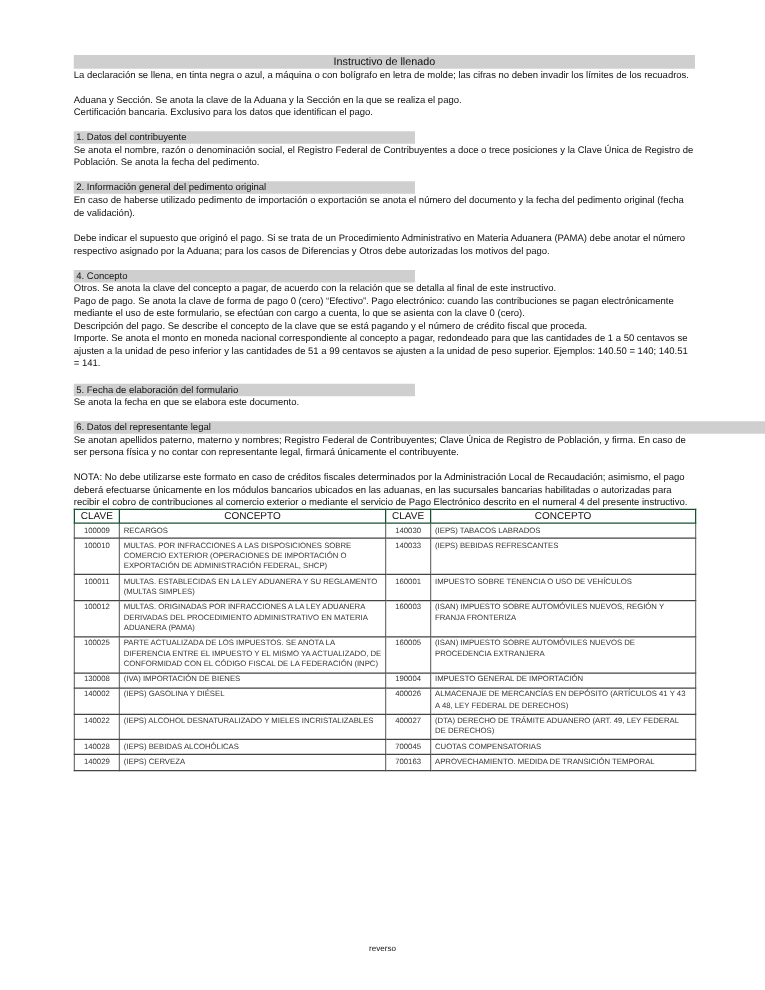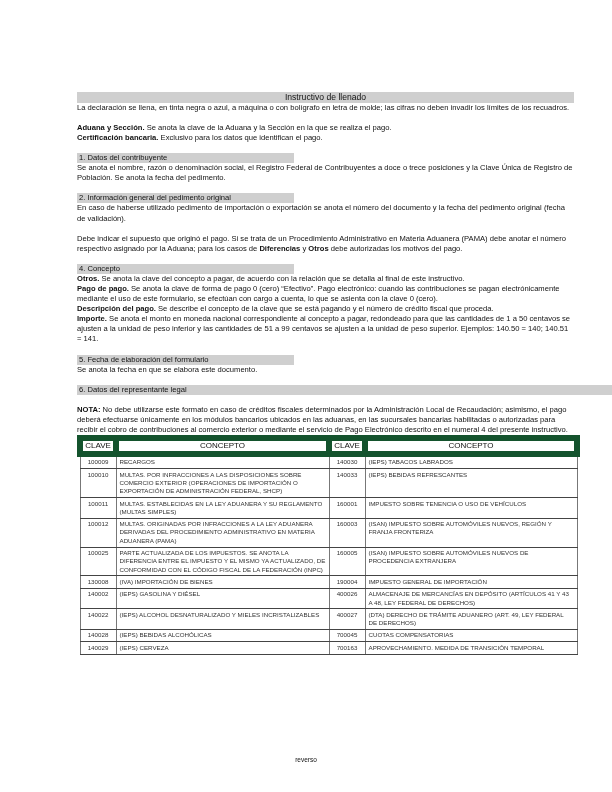--- a/index.html
+++ b/index.html
@@ -1,28 +1,28 @@
 <!DOCTYPE html>
 <html><head>
 <meta charset="utf-8">
 <style>
   html, body { margin: 0; padding: 0; background: #ffffff; }
   body { width: 612px; height: 792px; position: relative; overflow: hidden;
          font-family: "Liberation Sans", "DejaVu Sans", sans-serif; color: #111; }
-  .page { position: absolute; left: 77px; top: 44px; width: 497px; margin-top: 48px; }
+  .page { position: absolute; left: 59px; top: 44px; width: 497px; }
   .title-bar { background: #cfcfcf; text-align: center; font-size: 8.6px; line-height: 11px; height: 11px; }
   p { margin: 0; font-size: 7.6px; line-height: 10.1px; }
   .gap { height: 10px; }
-  .sec-bar { background: #cfcfcf; width: 217px; font-size: 7.6px; line-height: 10px; height: 10px; padding-left: 2px; box-sizing: border-box; }
+  .sec-bar { background: #cfcfcf; width: 273px; font-size: 7.6px; line-height: 10px; height: 10px; padding-left: 2px; box-sizing: border-box; }
   .sec-bar.full { width: 560px; }
-  b { font-weight: bold; }
+  b { font-weight: normal; }
   .table-title { text-align: center; font-size: 8.6px; line-height: 12px; margin-top: 5px; margin-bottom: 2px; }
   table { border-collapse: collapse; width: 497px; table-layout: fixed; border-bottom: 1.5px solid #333; border-right: 1.5px solid #888; }
   col.c1 { width: 36px; } col.c2 { width: 213px; } col.c3 { width: 36px; } col.c4 { width: 212px; }
-  th { font-weight: normal; font-size: 8px; line-height: 10px; border: 6px solid #14532d; padding: 0; }
+  th { font-weight: normal; font-size: 8px; line-height: 10px; border: 1px solid #14532d; padding: 0; }
   td { font-size: 6.2px; line-height: 8.3px; vertical-align: top; padding: 1.5px 3px 1.5px 3px; border-left: 1px solid #777; border-right: 1px solid #777; }
   td.clave { text-align: center; color: #333; }
   td.concepto { text-transform: uppercase; color: #333; }
   tr.row td { border-bottom: 1px solid #444; }
   .footer { position: absolute; left: 0; width: 612px; top: 756px; text-align: center; font-size: 6.5px; }
 </style>
 </head>
 <body>
 
 <div class="page">
@@ -49,20 +49,21 @@
   <p><b>Pago de pago.</b><span> Se anota la clave de forma de pago 0 (cero) “Efectivo”. Pago electrónico: cuando las contribuciones se pagan electrónicamente mediante el uso de este formulario, se efectúan con cargo a cuenta, lo que se asienta con la clave 0 (cero).</span></p>
   <p><b>Descripción del pago.</b><span> Se describe el concepto de la clave que se está pagando y el número de crédito fiscal que proceda.</span></p>
   <p><b>Importe.</b><span> Se anota el monto en moneda nacional correspondiente al concepto a pagar, redondeado para que las cantidades de 1 a 50 centavos se ajusten a la unidad de peso inferior y las cantidades de 51 a 99 centavos se ajusten a la unidad de peso superior. Ejemplos: 140.50 = 140; 140.51 = 141.</span></p>
   <div class="gap"></div>
 
   <div class="sec-bar">5.  Fecha de elaboración del formulario</div>
   <p>Se anota la fecha en que se elabora este documento.</p>
   <div class="gap"></div>
 
   <div class="sec-bar full">6.   Datos del representante legal</div>
+  <p>Se anotan apellidos paterno, materno y nombres; Registro Federal de Contribuyentes; Clave Única de Registro de Población, y firma. En caso de ser persona física y no contar con representante legal, firmará únicamente el contribuyente.</p>
   <div class="gap"></div>
 
   <p><b>NOTA:</b><span> No debe utilizarse este formato en caso de créditos fiscales determinados por la Administración Local de Recaudación; asimismo, el pago deberá efectuarse únicamente en los módulos bancarios ubicados en las aduanas, en las sucursales bancarias habilitadas o autorizadas para recibir el cobro de contribuciones al comercio exterior o mediante el servicio de Pago Electrónico descrito en el numeral 4 del presente instructivo.</span></p>
 
   <table>
     <colgroup>
         <col class="c1">
         <col class="c2">
         <col class="c3">
         <col class="c4">

